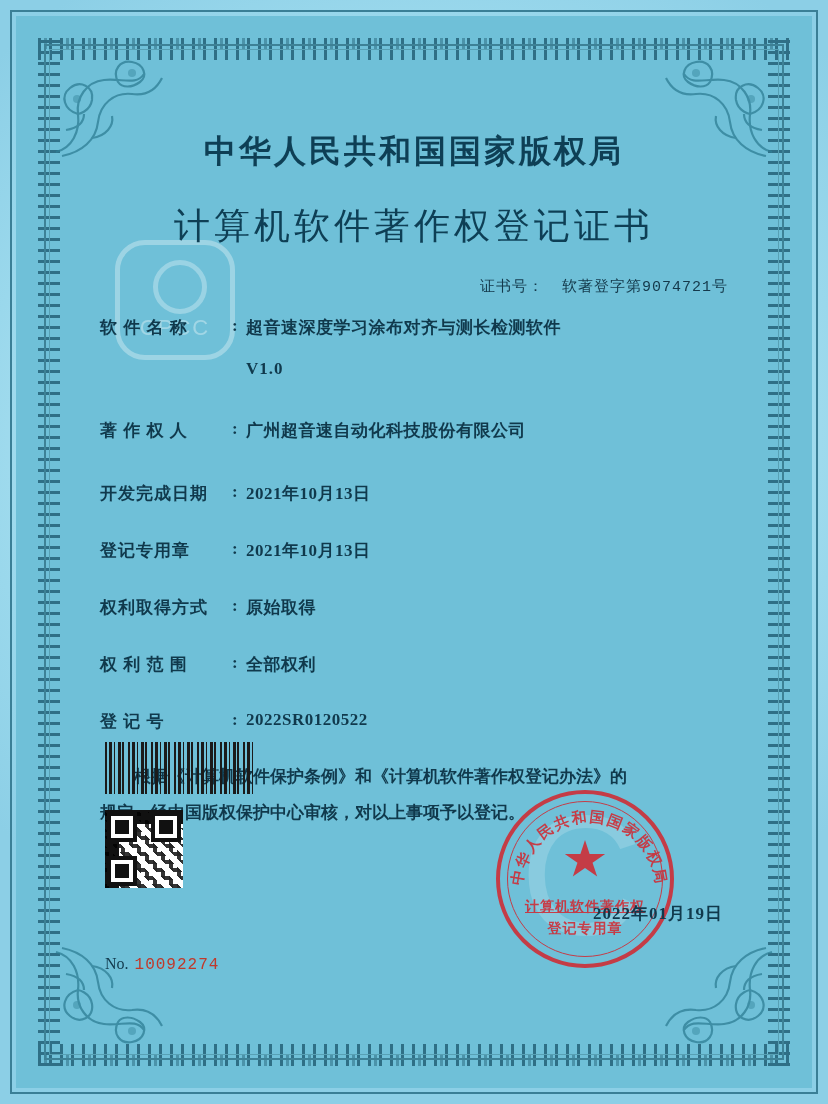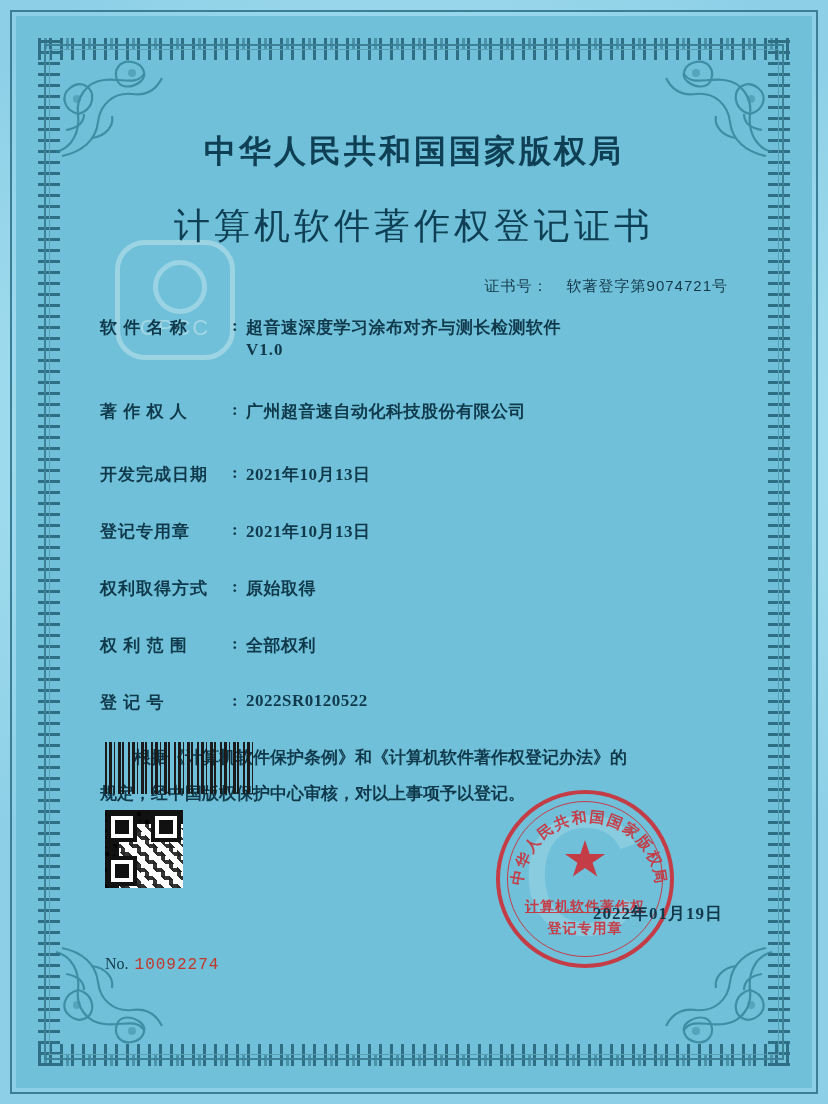--- a/index.html
+++ b/index.html
@@ -148,21 +148,21 @@
 
   .cert-no {
     text-align: right;
     margin-top: 26px;
     padding-right: 40px;
     font-size: 15px;
     color: #14394b;
     letter-spacing: 1px;
   }
   .cert-no .cert-no-label { margin-right: 18px; }
-  .cert-no .cert-no-value { font-family: Liberation Sans, sans-serif; }
+  .cert-no .cert-no-value { font-family: Liberation Mono, monospace; }
 
   .fields {
     margin-top: 20px;
     padding-left: 40px;
     padding-right: 30px;
   }
   .field-row {
     display: flex;
     align-items: flex-start;
     margin-bottom: 26px;
@@ -182,21 +182,21 @@
     font-weight: bold;
   }
   .field-value {
     flex: 1 1 auto;
     font-weight: bold;
     letter-spacing: 0.5px;
   }
   .field-value-2 {
     font-weight: bold;
     letter-spacing: 1px;
-    margin-top: 1px;
+    margin-top: 20px;
     font-family: "Liberation Serif", serif;
   }
 
   .gap-lg { margin-bottom: 40px; }
   .gap-md { margin-bottom: 34px; }
 
   .statement {
     margin-top: 26px;
     padding-left: 40px;
     padding-right: 40px;

